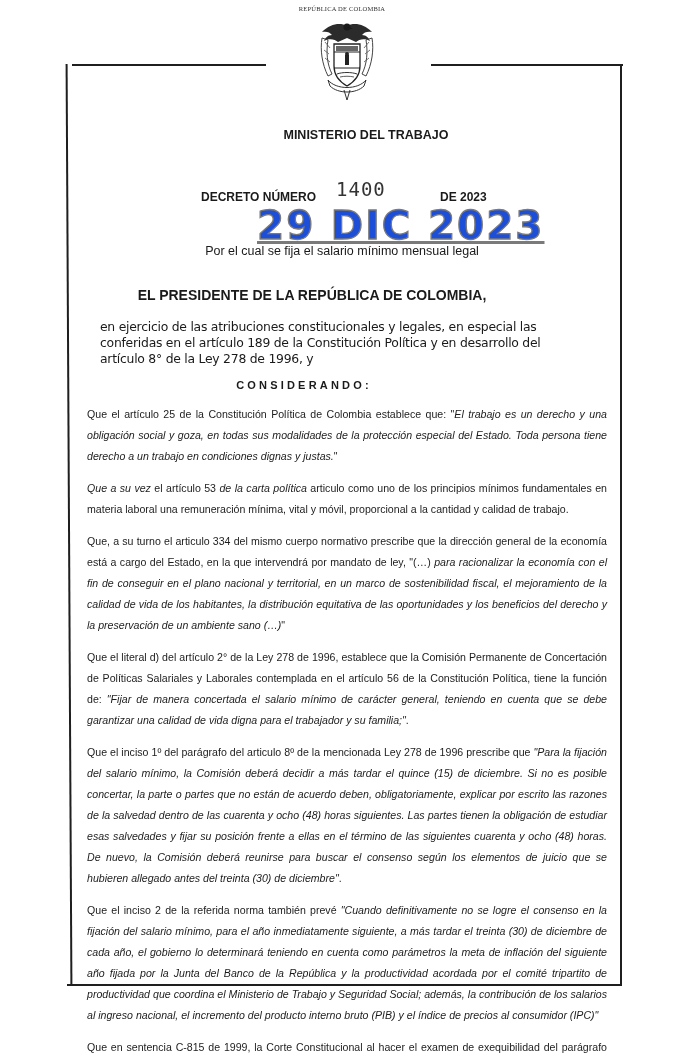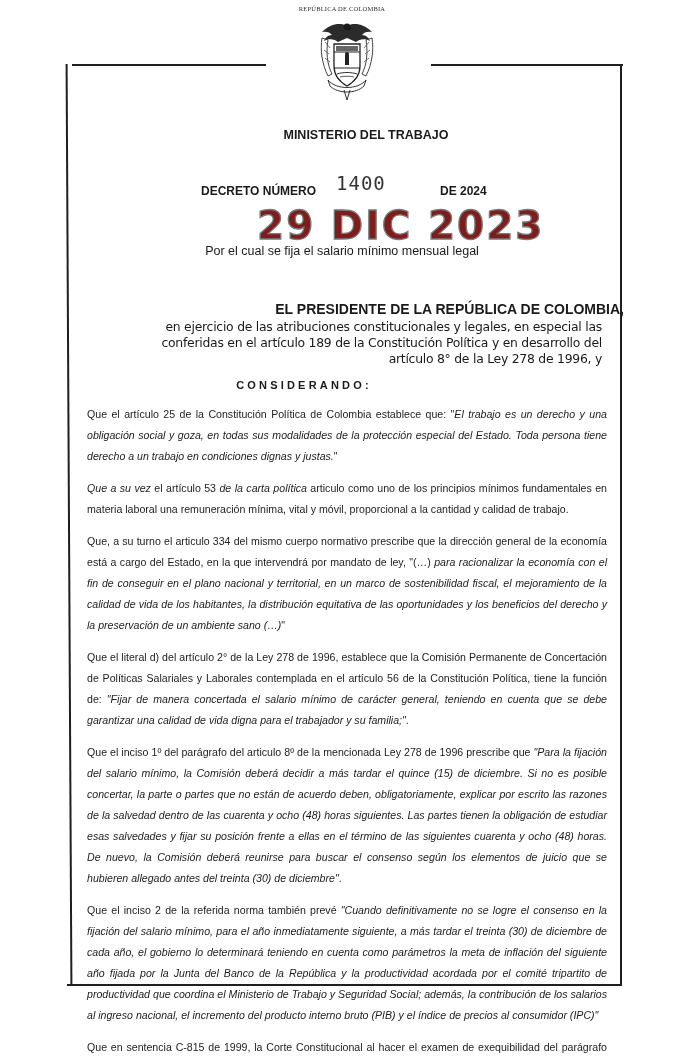--- a/index.html
+++ b/index.html
@@ -80,21 +80,21 @@
     top: 128px;
     left: 0;
     width: 684px;
     text-align: center;
     font-weight: bold;
     font-size: 12.5px;
     padding-left: 24px;
   }
   .decree-line {
     position: absolute;
-    top: 184px;
+    top: 190px;
     left: 0;
     width: 641px;
     height: 20px;
   }
   .decree-label {
     position: absolute;
     left: 201px;
     top: 0;
     font-weight: bold;
     font-size: 12px;
@@ -115,48 +115,49 @@
     font-weight: bold;
     font-size: 12px;
   }
   .date-stamp {
     position: absolute;
     top: 206px;
     left: 257px;
     font-family: "DejaVu Sans", sans-serif;
     font-weight: bold;
     font-size: 39px;
-    color: #7f1d1d;
+    color: #1d4ed8;
     -webkit-text-stroke: 1.3px #7a7a7a;
     letter-spacing: 2px;
     line-height: 1;
+    text-decoration: underline;
   }
   .subtitle {
     position: absolute;
     top: 244px;
     left: 0;
     width: 684px;
     text-align: center;
     font-size: 12.5px;
   }
   .president {
     position: absolute;
-    top: 301px;
+    top: 287px;
     left: 0;
     width: 624px;
-    text-align: right;
+    text-align: center;
     font-weight: bold;
     font-size: 14px;
   }
   .powers {
     position: absolute;
     top: 319px;
-    left: 116px;
+    left: 100px;
     width: 486px;
-    text-align: right;
+    text-align: left;
     font-family: "DejaVu Sans", sans-serif;
     font-size: 12.4px;
     line-height: 16px;
     letter-spacing: -0.25px;
   }
   .considerando {
     position: absolute;
     top: 379px;
     left: 0;
     width: 608px;
@@ -216,21 +217,21 @@
 <div class="frame-top-right"></div>
 <div class="frame-left"></div>
 <div class="frame-right"></div>
 <div class="frame-bottom"></div>
 
 <div class="ministry">MINISTERIO DEL TRABAJO</div>
 
 <div class="decree-line">
   <span class="decree-label">DECRETO NÚMERO</span>
   <span class="decree-number">1400</span>
-  <span class="decree-year">DE 2024</span>
+  <span class="decree-year">DE 2023</span>
 </div>
 
 <div class="date-stamp">29 DIC 2023</div>
 
 <div class="subtitle">Por el cual se fija el salario mínimo mensual legal</div>
 
 <div class="president">EL PRESIDENTE DE LA REPÚBLICA DE COLOMBIA,</div>
 
 <div class="powers">en ejercicio de las atribuciones constitucionales y legales, en especial las conferidas en el artículo 189 de la Constitución Política y en desarrollo del artículo 8° de la Ley 278 de 1996, y</div>
 

